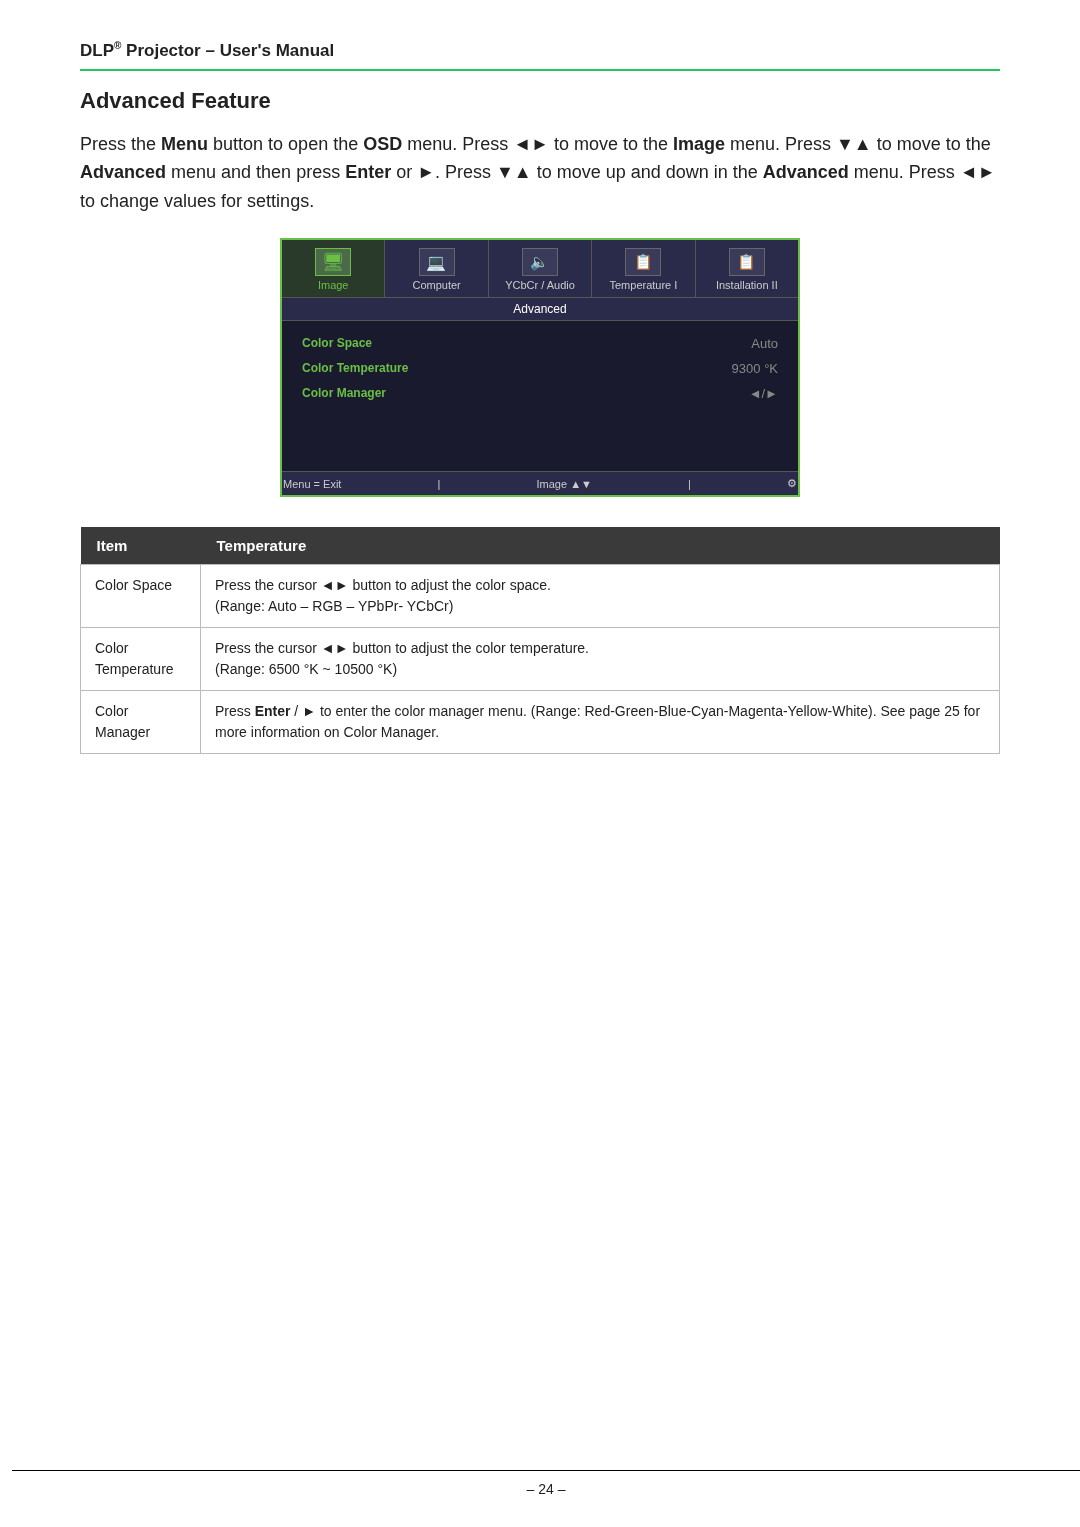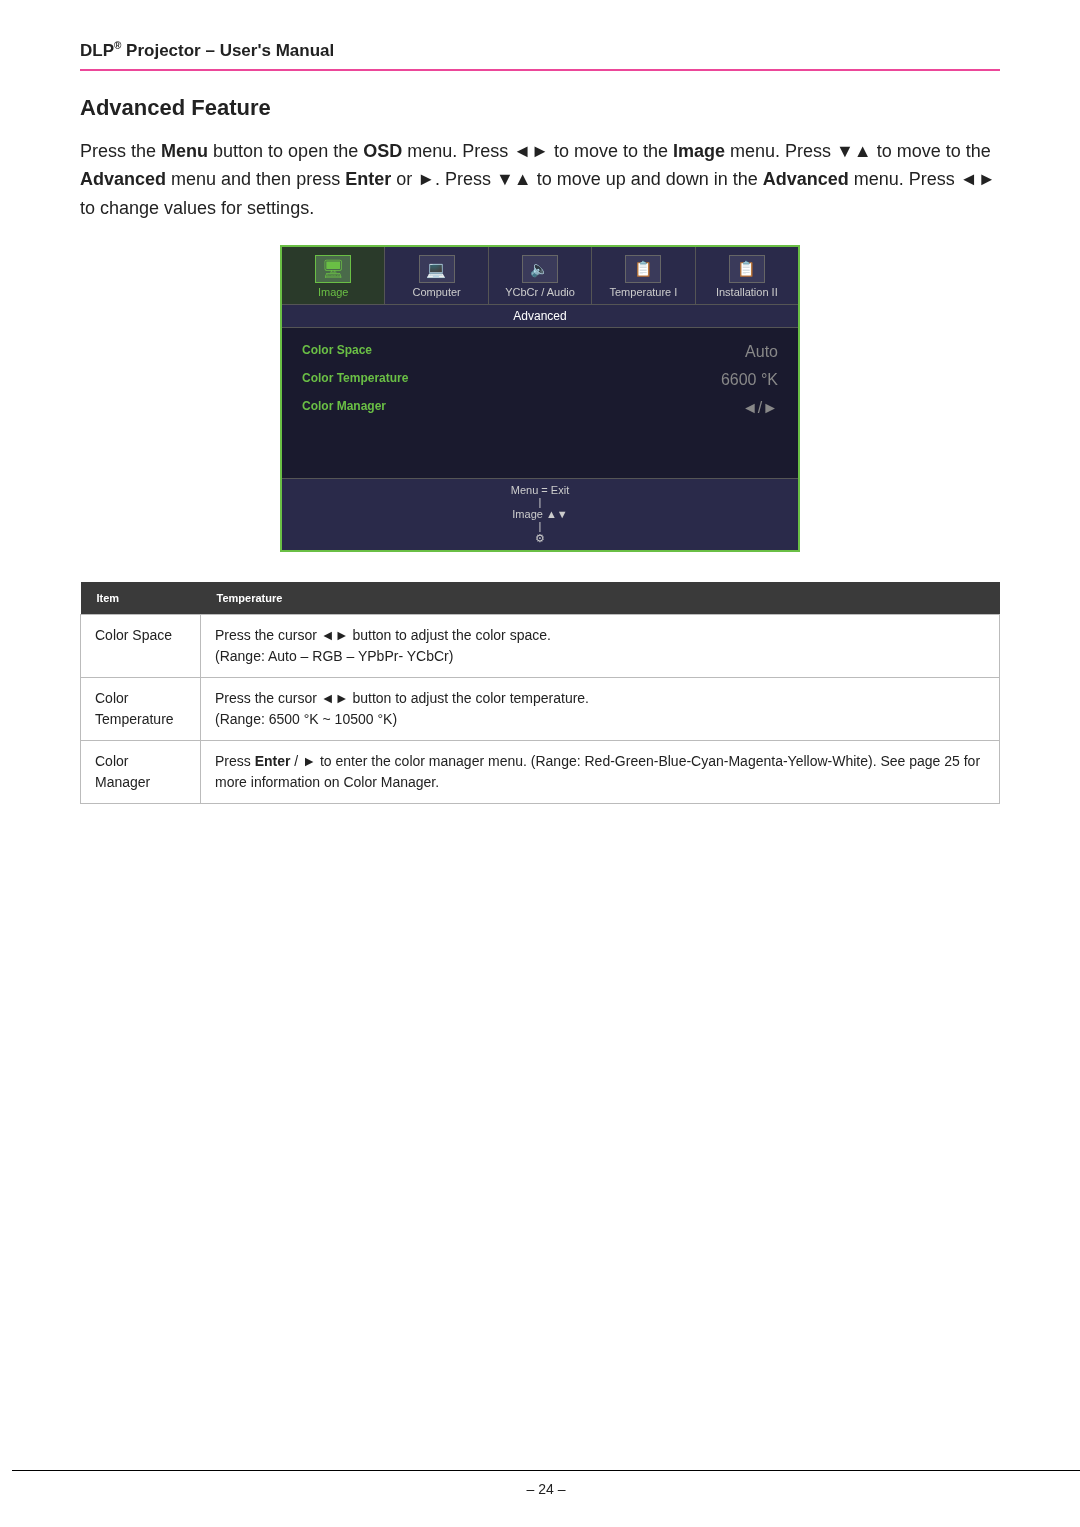--- a/index.html
+++ b/index.html
@@ -15,23 +15,23 @@
 
     .page {
       width: 1080px;
       min-height: 1527px;
       padding: 40px 80px 60px 80px;
       position: relative;
     }
 
     
     .header {
-      border-bottom: 2px solid #ec4899;
+      border-bottom: 2px solid #22c55e;
       padding-bottom: 8px;
-      margin-bottom: 24px;
+      margin-bottom: 17px;
     }
     .header-title {
       font-size: 17px;
       font-weight: bold;
     }
     .header-title sup {
       font-size: 10px;
     }
 
     
@@ -134,49 +134,48 @@
     }
 
     .osd-menu-label {
       color: #6abf45;
       font-size: 12px;
       font-weight: bold;
     }
 
     .osd-menu-value {
       color: #888;
-      font-size: 16px;
+      font-size: 13px;
     }
 
     
     .osd-footer {
       background: #2a2a4a;
       display: flex;
       justify-content: space-between;
       align-items: center;
-      padding: 5px 7px;
+      padding: 5px 1px;
       border-top: 1px solid #555;
       color: #ccc;
       font-size: 11px;
-      flex-direction: column;
     }
 
     
     .desc-table {
       width: 100%;
       border-collapse: collapse;
       margin-top: 10px;
     }
 
     .desc-table th {
       background: #3a3a3a;
       color: #fff;
       padding: 10px 16px;
       text-align: left;
-      font-size: 11px;
+      font-size: 15px;
     }
 
     .desc-table td {
       border: 1px solid #bbb;
       padding: 10px 14px;
       vertical-align: top;
       font-size: 14px;
       line-height: 1.5;
     }
 
@@ -259,21 +258,21 @@
 
       <div class="osd-menu-area">
 
         <div class="osd-menu-row">
           <span class="osd-menu-label">Color Space</span>
           <span class="osd-menu-value">Auto</span>
         </div>
 
         <div class="osd-menu-row">
           <span class="osd-menu-label">Color Temperature</span>
-          <span class="osd-menu-value">6600 °K</span>
+          <span class="osd-menu-value">9300 °K</span>
         </div>
 
         <div class="osd-menu-row">
           <span class="osd-menu-label">Color Manager</span>
           <span class="osd-menu-value">◄/►</span>
         </div>
 
       </div>
 
       <div class="osd-footer">

